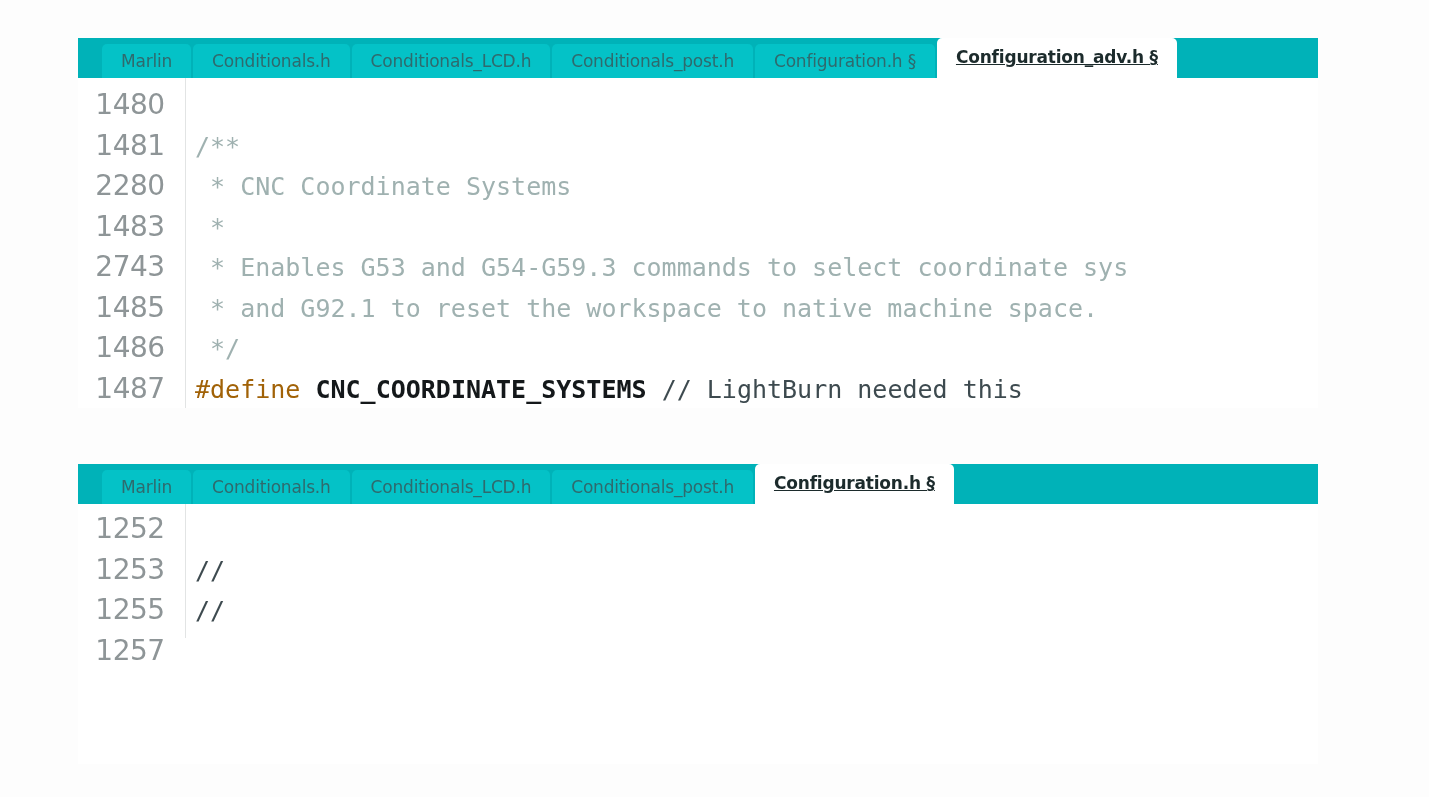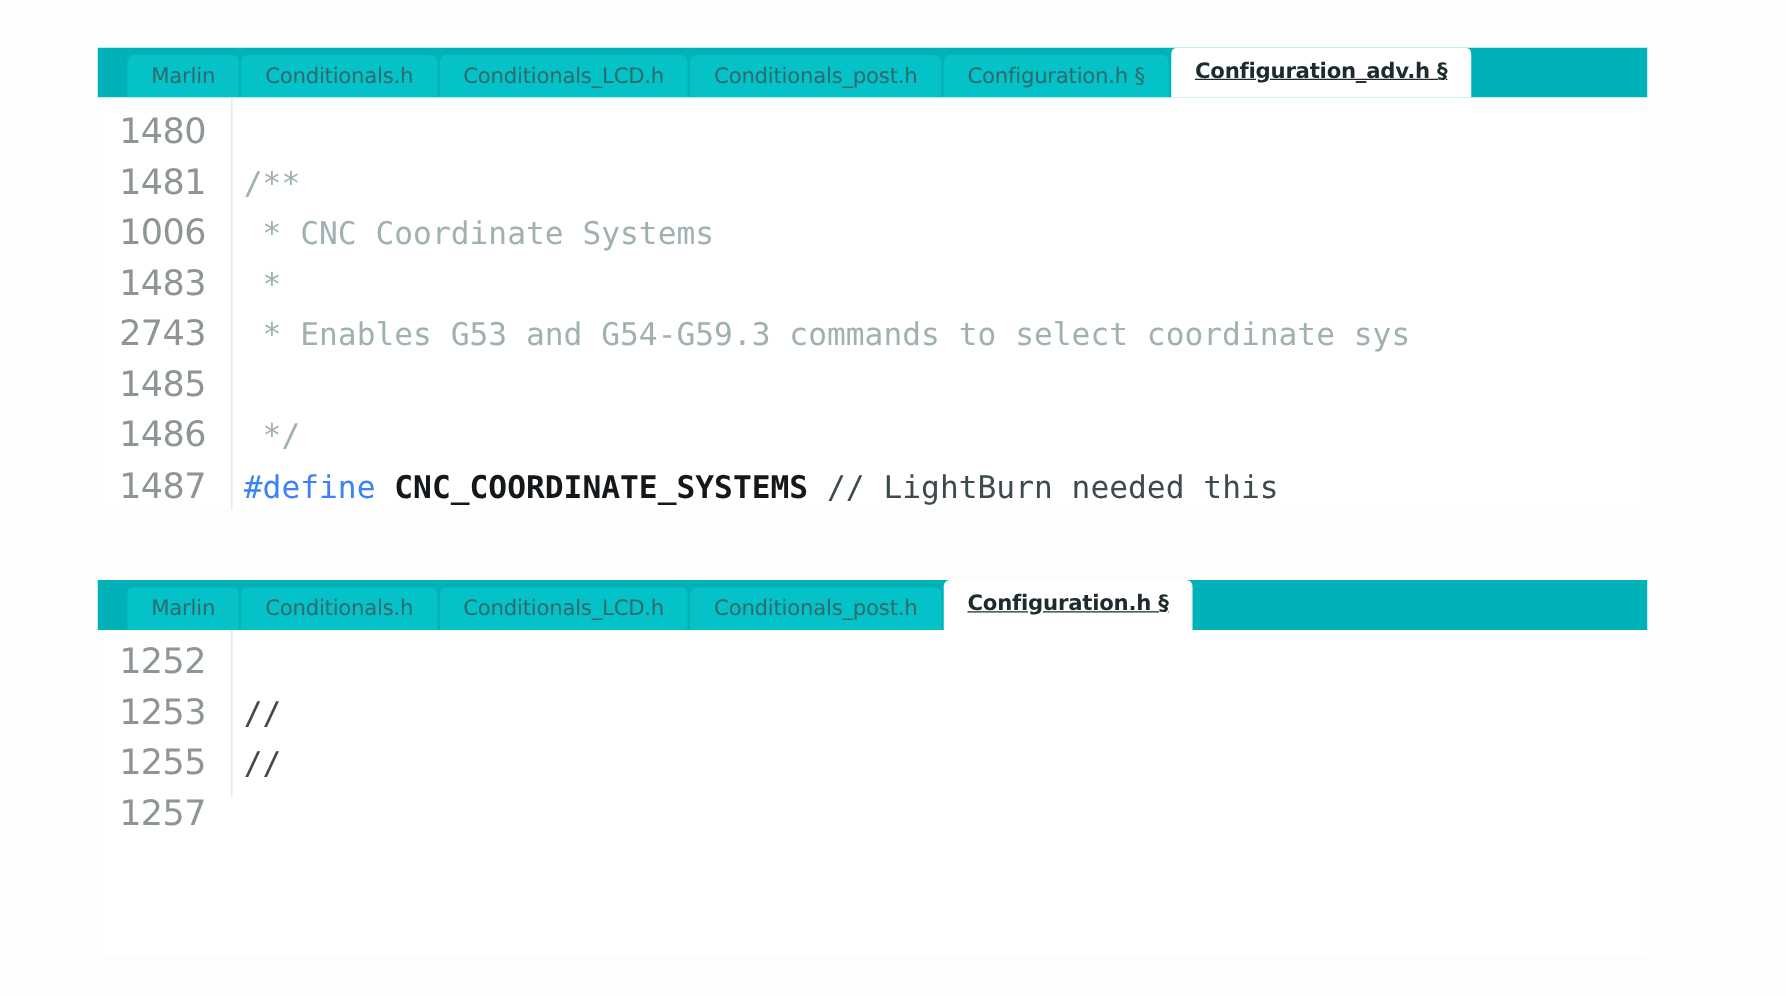--- a/index.html
+++ b/index.html
@@ -93,21 +93,21 @@
   }
   .code-text {
     flex: 1 1 auto;
     white-space: pre;
     overflow: hidden;
   }
 
   
   .t-comment-dim  { color: #9fb1b0; }
   .t-comment-dark { color: #3d4a4f; }
-  .t-define       { color: #3b82f6; }
+  .t-define       { color: #a16207; }
   .t-macro        { color: #14181a; font-weight: bold; }
   .t-plain        { color: #3d4a4f; }
 
   
   #block-adv  { left: 78px;  top: 38px;  width: 1240px; height: 370px; }
   #block-conf { left: 78px;  top: 464px; width: 1240px; height: 300px; }
 
   #block-adv  .code-body  { height: 330px; }
   #block-conf .code-body  { height: 260px; }
 
@@ -128,24 +128,24 @@
         <div class="tab">Conditionals.h</div>
         <div class="tab">Conditionals_LCD.h</div>
         <div class="tab">Conditionals_post.h</div>
         <div class="tab">Configuration.h §</div>
         <div class="tab active">Configuration_adv.h §</div>
       </div>
       <div class="code-body">
         <div class="code-scroll">
           <div class="code-line"><span class="lineno">1480</span><span class="gutter-rule"></span><span class="code-text"></span></div>
           <div class="code-line"><span class="lineno">1481</span><span class="gutter-rule"></span><span class="code-text"><span class="t-comment-dim">/**</span></span></div>
-          <div class="code-line"><span class="lineno">1006</span><span class="gutter-rule"></span><span class="code-text"><span class="t-comment-dim"> * CNC Coordinate Systems</span></span></div>
+          <div class="code-line"><span class="lineno">2280</span><span class="gutter-rule"></span><span class="code-text"><span class="t-comment-dim"> * CNC Coordinate Systems</span></span></div>
           <div class="code-line"><span class="lineno">1483</span><span class="gutter-rule"></span><span class="code-text"><span class="t-comment-dim"> *</span></span></div>
           <div class="code-line"><span class="lineno">2743</span><span class="gutter-rule"></span><span class="code-text"><span class="t-comment-dim"> * Enables G53 and G54-G59.3 commands to select coordinate sys</span></span></div>
-          <div class="code-line"><span class="lineno">1485</span><span class="gutter-rule"></span></div>
+          <div class="code-line"><span class="lineno">1485</span><span class="gutter-rule"></span><span class="code-text"><span class="t-comment-dim"> * and G92.1 to reset the workspace to native machine space.</span></span></div>
           <div class="code-line"><span class="lineno">1486</span><span class="gutter-rule"></span><span class="code-text"><span class="t-comment-dim"> */</span></span></div>
           <div class="code-line"><span class="lineno">1487</span><span class="gutter-rule"></span><span class="code-text"><span class="t-define">#define</span><span class="t-plain"> </span><span class="t-macro">CNC_COORDINATE_SYSTEMS</span><span class="t-plain"> </span><span class="t-comment-dark">// LightBurn needed this</span></span></div>
           <div class="code-line"><span class="lineno">1488</span><span class="gutter-rule"></span><span class="code-text"></span></div>
         </div>
       </div>
     </div>
     <div class="code-block" id="block-conf">
       <div class="tabbar">
         <div class="tab">Marlin</div>
         <div class="tab">Conditionals.h</div>

